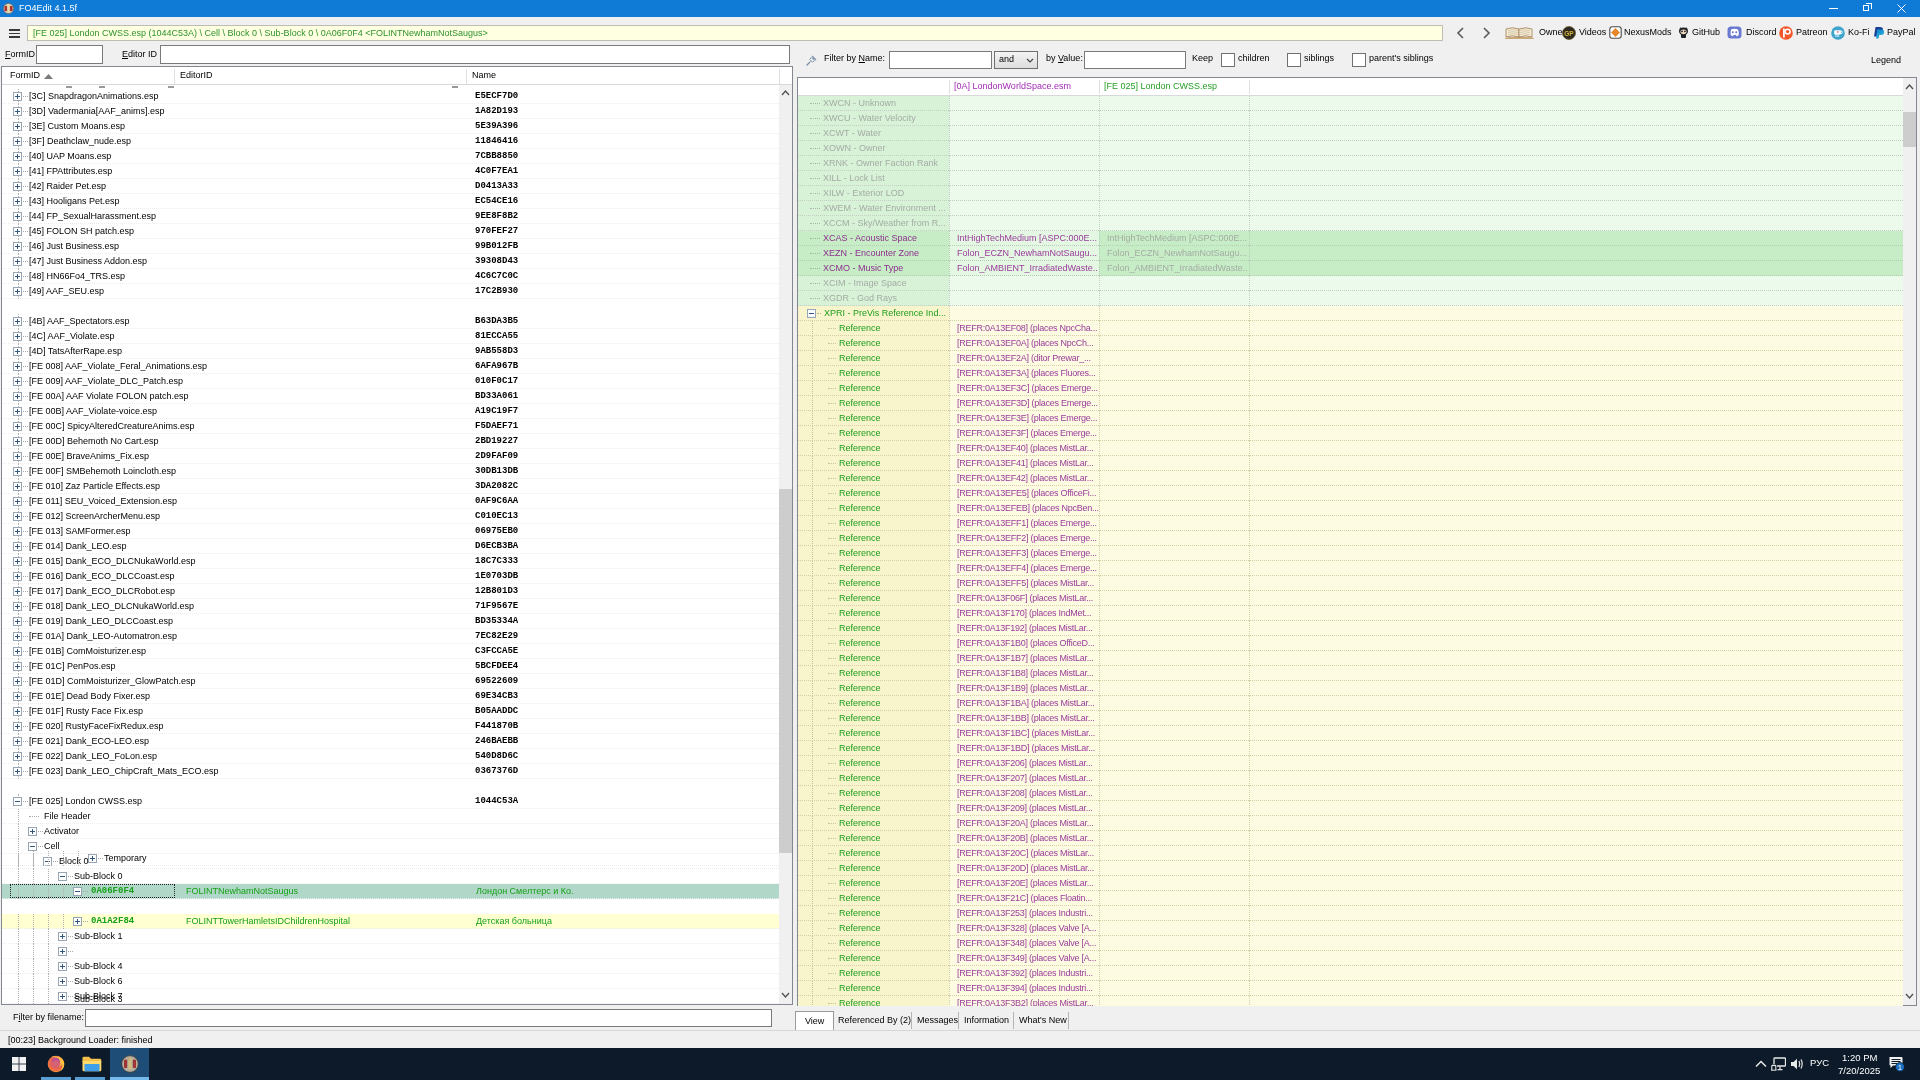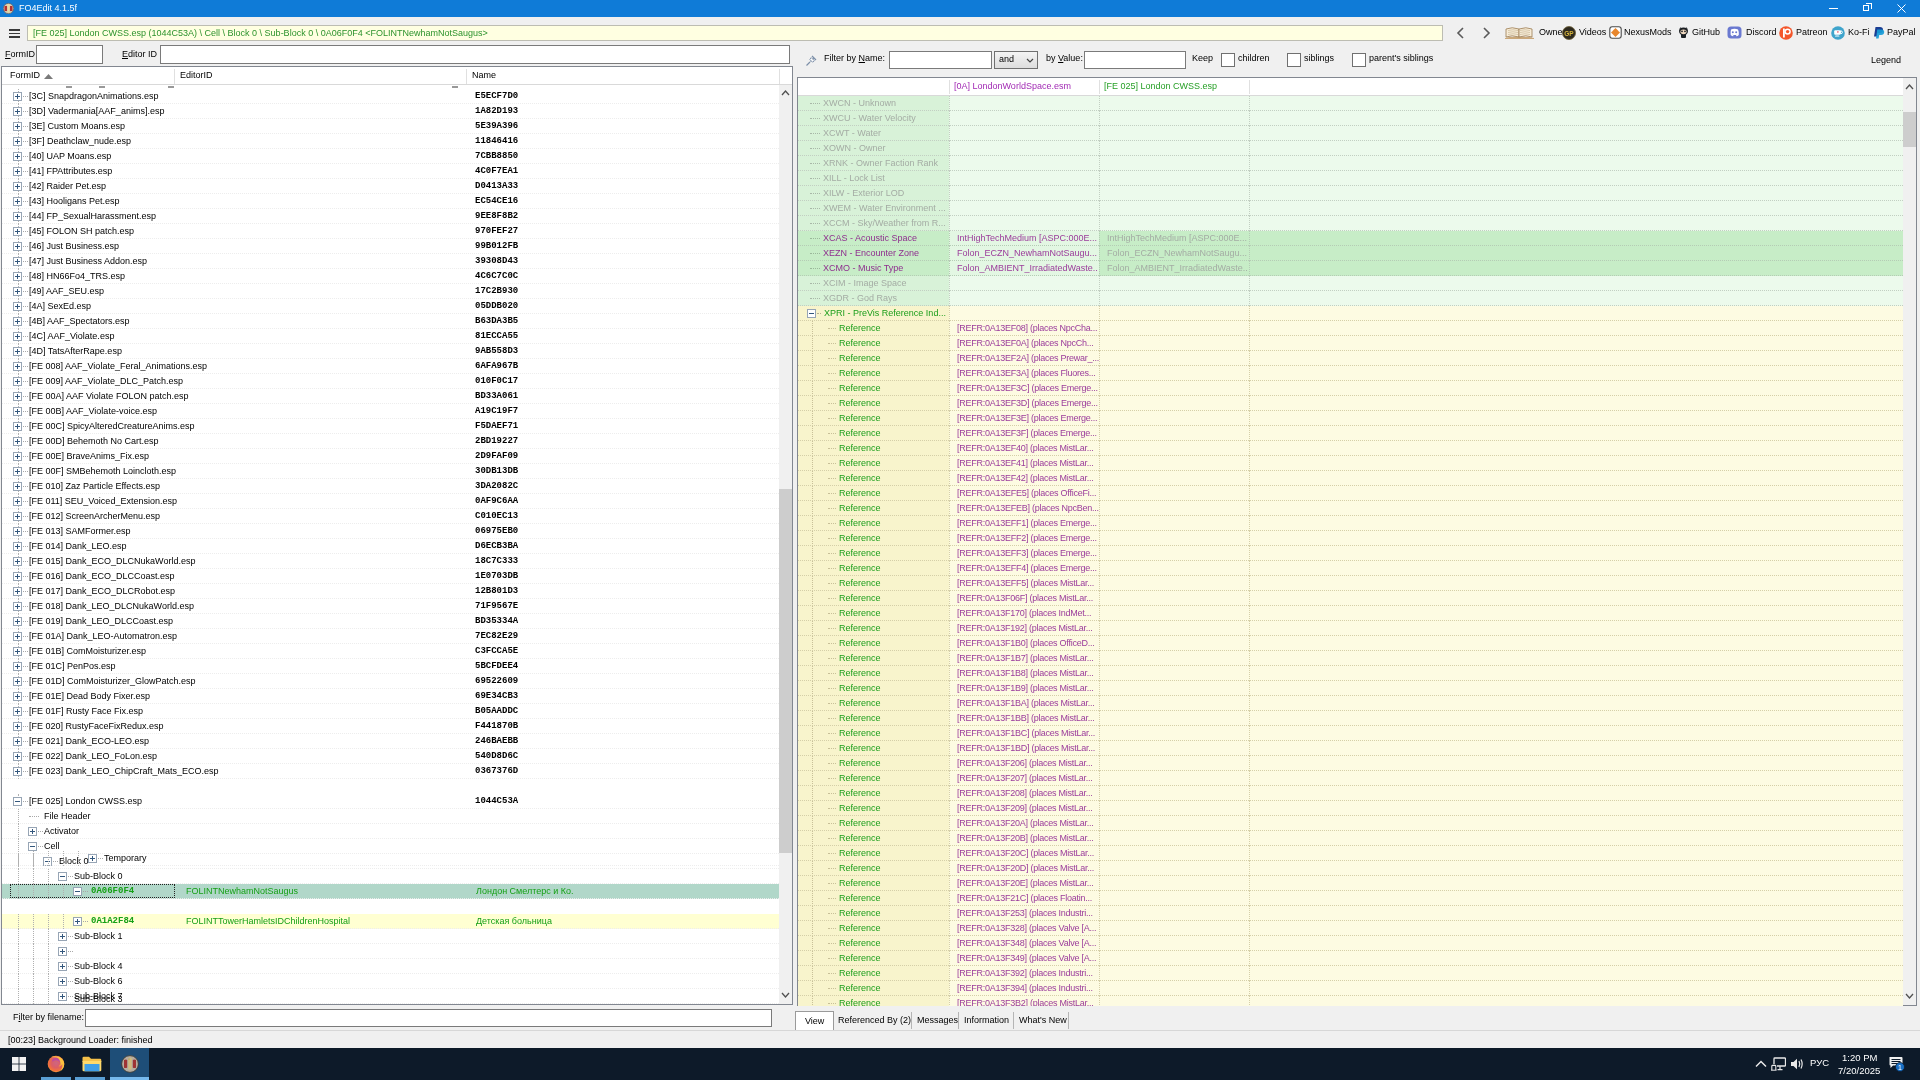--- a/index.html
+++ b/index.html
@@ -274,30 +274,20 @@
 <div class="row" style="left:0;top:217px;width:779px;border-bottom:1px dotted #ededed">
 <div class="vdots" style="left:16px;top:0;height:15px"></div>
 <div class="ebox" style="left:11px">
         <i class="h"></i>
         <i class="v"></i>
       </div>
 <div class="dots" style="left:21px;width:5px"></div>
 <span class="abs" style="left:27px">[49] AAF_SEU.esp</span>
 <span class="abs mono" style="left:473px">17C2B930</span>
 </div>
-<div class="row" style="left:0;top:232px;width:779px;border-bottom:1px dotted #ededed">
-<div class="vdots" style="left:16px;top:0;height:15px"></div>
-<div class="ebox" style="left:11px">
-        <i class="h"></i>
-        <i class="v"></i>
-      </div>
-<div class="dots" style="left:21px;width:5px"></div>
-<span class="abs" style="left:27px">[4A] SexEd.esp</span>
-<span class="abs mono" style="left:473px">05DDB020</span>
-</div>
 <div class="row" style="left:0;top:247px;width:779px;border-bottom:1px dotted #ededed">
 <div class="vdots" style="left:16px;top:0;height:15px"></div>
 <div class="ebox" style="left:11px">
         <i class="h"></i>
         <i class="v"></i>
       </div>
 <div class="dots" style="left:21px;width:5px"></div>
 <span class="abs" style="left:27px">[4B] AAF_Spectators.esp</span>
 <span class="abs mono" style="left:473px">B63DA3B5</span>
 </div>
@@ -953,21 +943,21 @@
       <div class="vdots" style="left:151px;top:0;height:15px;border-color:#d5cfa8"></div>
       <div class="vdots" style="left:301px;top:0;height:15px;border-color:#d5cfa8"></div>
       <div class="vdots" style="left:451px;top:0;height:15px;border-color:#d5cfa8"></div>
     </div>
 <div class="abs" style="left:0;top:273px;width:1105px;height:15px;overflow:hidden">
       <div class="cell" style="left:0px;top:0;width:151px;background:#f8f4cc"></div>
       <div class="cell" style="left:151px;top:0;width:954px;background:#fdfbe2"></div>
       <div class="vdots" style="left:14px;top:0;height:15px;border-color:#c8c098"></div>
       <div class="dots" style="left:30px;width:8px;border-color:#c8c098"></div>
       <span class="cell" style="left:41px;width:108px;color:#1b9e1b">Reference</span>
-      <span class="cell" style="left:159px;width:142px;letter-spacing:-0.25px;color:#9b3c9b">[REFR:0A13EF2A] (places Prewar_...</span>
+      <span class="cell" style="left:159px;width:142px;letter-spacing:-0.25px;color:#9b3c9b">[REFR:0A13EF2A] (ditor Prewar_...</span>
       <div class="abs" style="left:0;top:14px;width:1105px;border-top:1px dotted #d5cfa8"></div>
       <div class="vdots" style="left:151px;top:0;height:15px;border-color:#d5cfa8"></div>
       <div class="vdots" style="left:301px;top:0;height:15px;border-color:#d5cfa8"></div>
       <div class="vdots" style="left:451px;top:0;height:15px;border-color:#d5cfa8"></div>
     </div>
 <div class="abs" style="left:0;top:288px;width:1105px;height:15px;overflow:hidden">
       <div class="cell" style="left:0px;top:0;width:151px;background:#f8f4cc"></div>
       <div class="cell" style="left:151px;top:0;width:954px;background:#fdfbe2"></div>
       <div class="vdots" style="left:14px;top:0;height:15px;border-color:#c8c098"></div>
       <div class="dots" style="left:30px;width:8px;border-color:#c8c098"></div>

